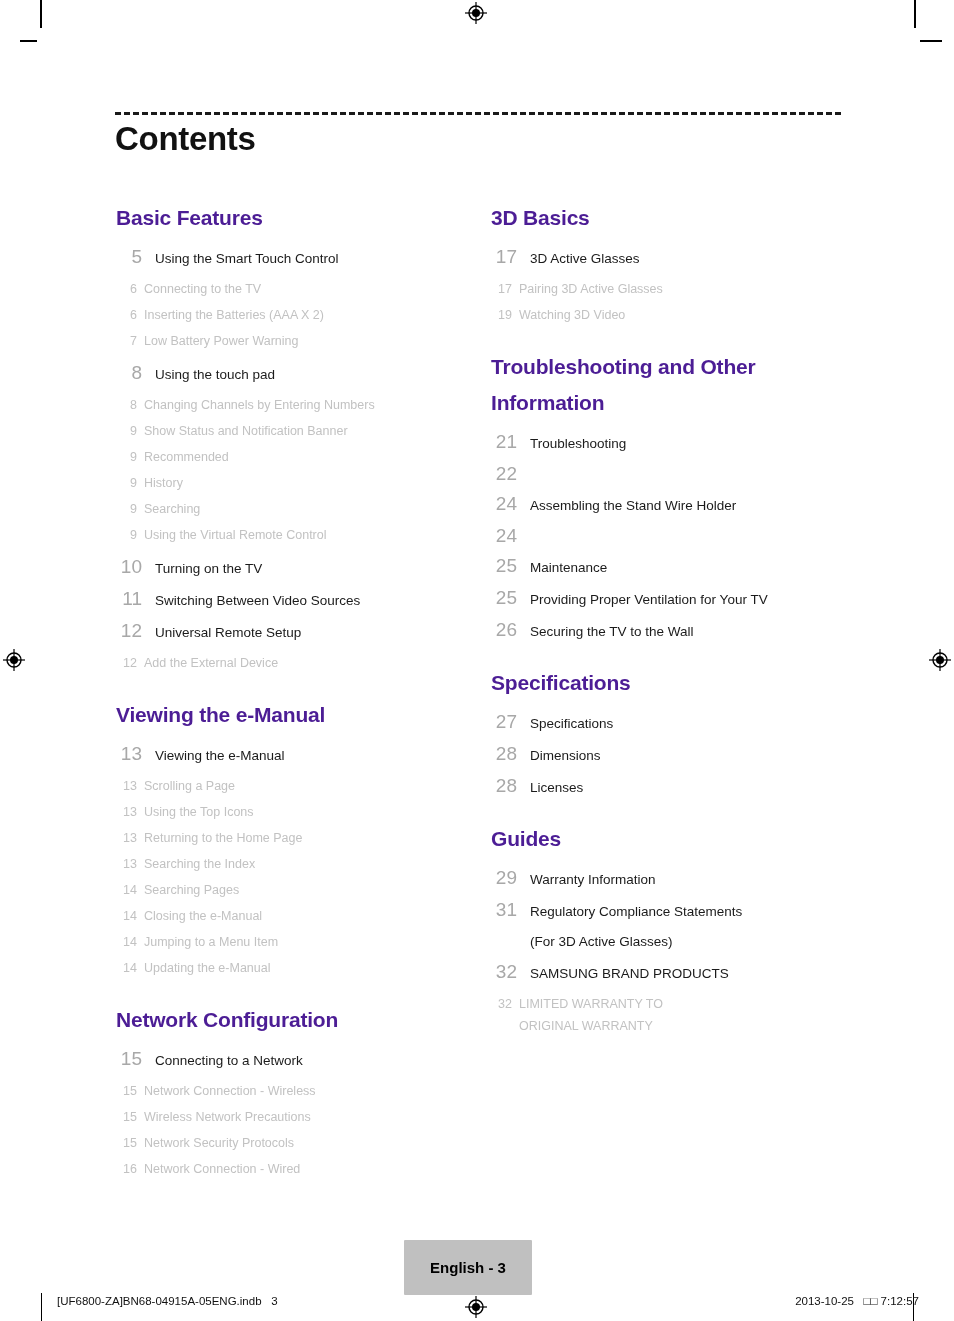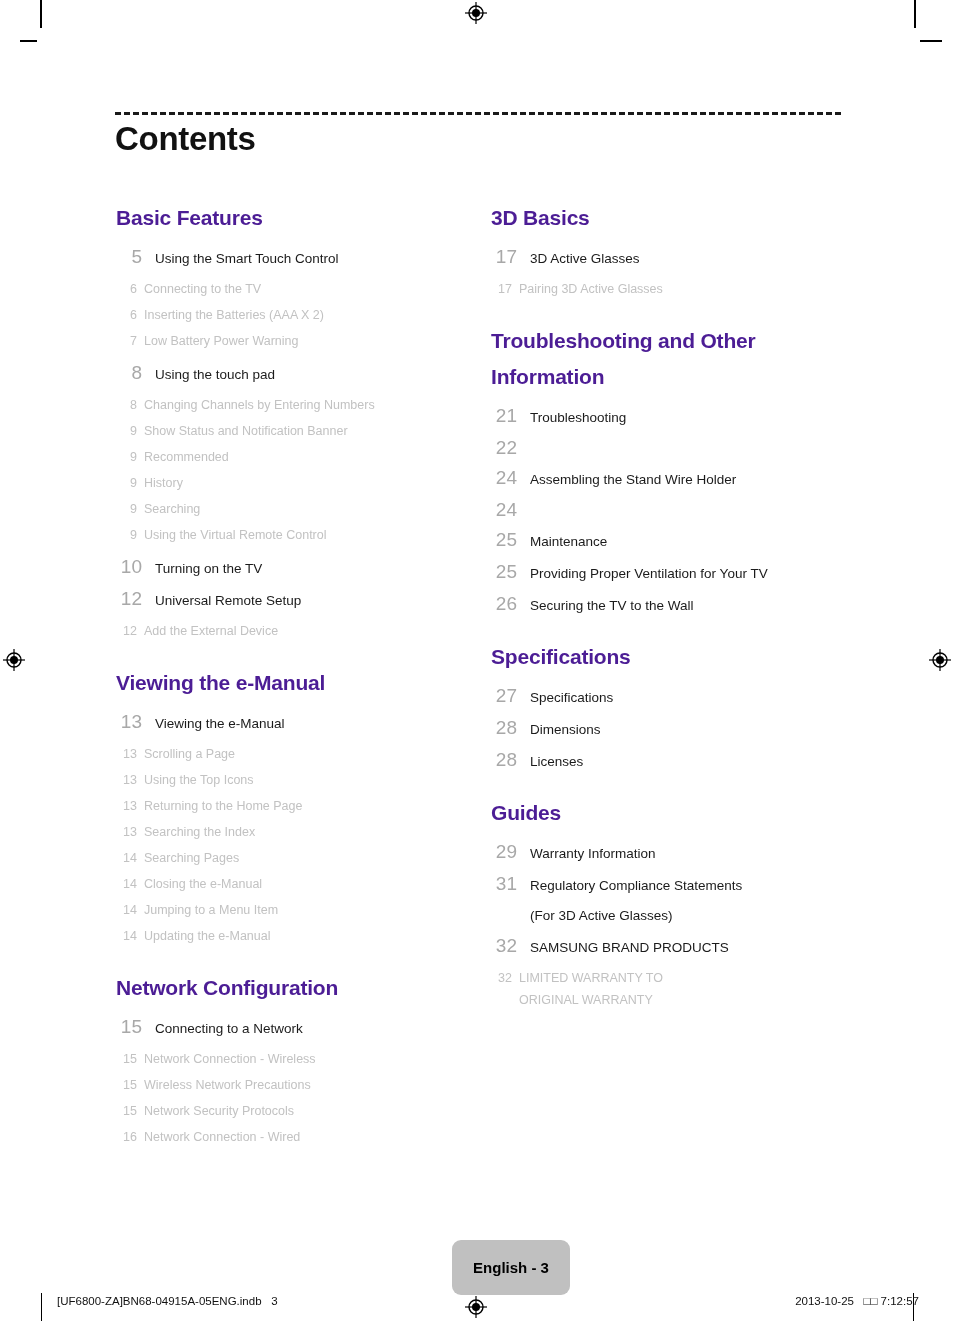--- a/index.html
+++ b/index.html
@@ -128,31 +128,30 @@
   }
 
   .sublist { margin-top: 1px; margin-bottom: 8px; }
   .entry-group { margin-bottom: 4px; }
 
   
   .page-badge {
     position: absolute;
     left: 404px;
     top: 1240px;
-    width: 118px;
+    width: 128px;
     height: 55px;
     background: #c0c0c0;
-    border-radius: 9px;
+    border-radius: 1px;
     display: flex;
     align-items: center;
     justify-content: center;
     font-size: 15px;
     font-weight: bold;
     color: #000000;
-    margin-left: 48px;
   }
 
   
   .footer-left {
     position: absolute;
     left: 57px;
     top: 1295px;
     font-size: 11.5px;
     color: #111111;
     white-space: pre;
@@ -274,20 +273,26 @@
             </div>
           </div>
           <div class="entry-group">
             <div class="entry">
               <span class="num">10</span>
               <span class="label"><span>Turning on the TV</span></span>
             </div>
           </div>
           <div class="entry-group">
             <div class="entry">
+              <span class="num">11</span>
+              <span class="label"><span>Switching Between Video Sources</span></span>
+            </div>
+          </div>
+          <div class="entry-group">
+            <div class="entry">
               <span class="num">12</span>
               <span class="label"><span>Universal Remote Setup</span></span>
             </div>
             <div class="sublist">
               <div class="subentry">
                 <span class="num">12</span>
                 <span class="label"><span>Add the External Device</span></span>
               </div>
             </div>
           </div>
@@ -368,20 +373,24 @@
           <div class="section-heading">3D Basics</div>
           <div class="entry-group">
             <div class="entry">
               <span class="num">17</span>
               <span class="label"><span>3D Active Glasses</span></span>
             </div>
             <div class="sublist">
               <div class="subentry">
                 <span class="num">17</span>
                 <span class="label"><span>Pairing 3D Active Glasses</span></span>
+              </div>
+              <div class="subentry">
+                <span class="num">19</span>
+                <span class="label"><span>Watching 3D Video</span></span>
               </div>
             </div>
           </div>
         </div>
         <div class="section">
           <div class="section-heading">Troubleshooting and Other Information</div>
           <div class="entry-group">
             <div class="entry">
               <span class="num">21</span>
               <span class="label"><span>Troubleshooting</span></span>

